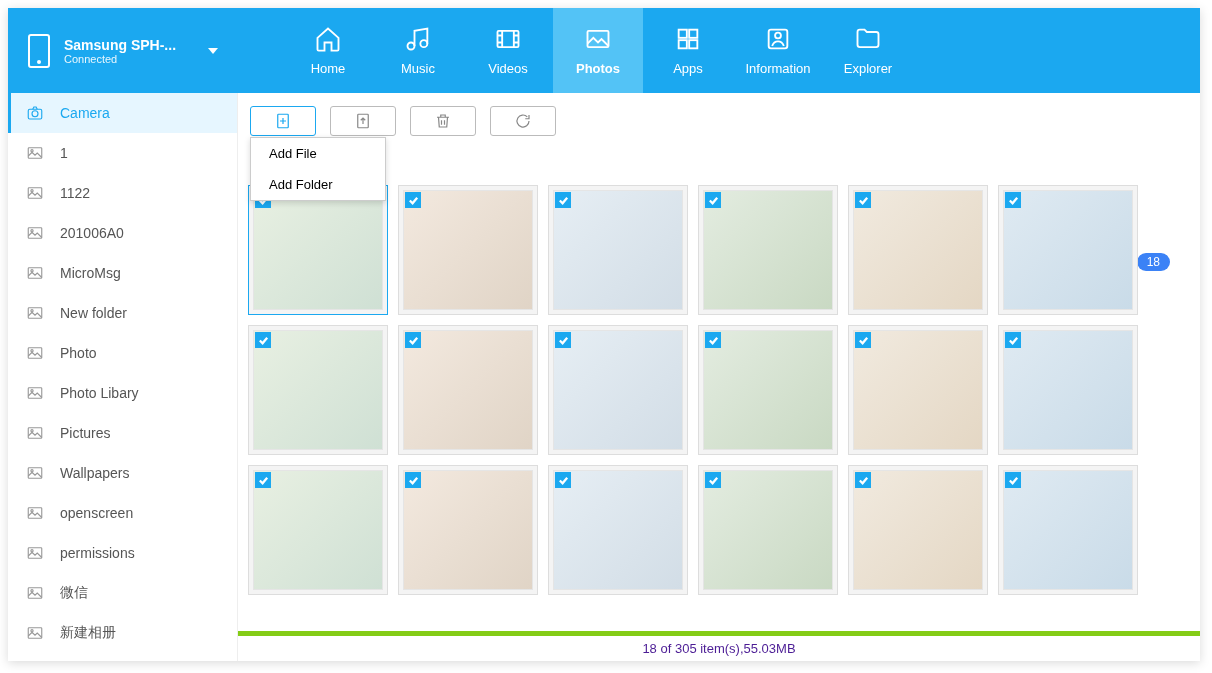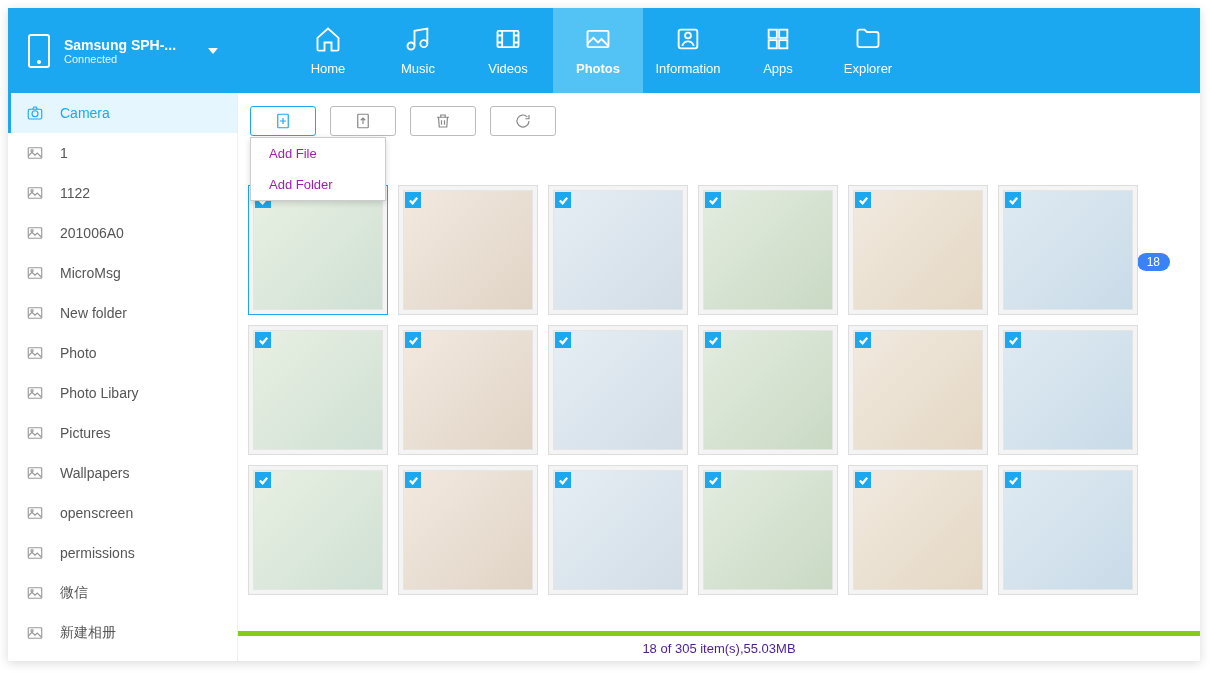--- a/index.html
+++ b/index.html
@@ -32,21 +32,21 @@
 .side-item.active .side-icon svg { stroke:#1ba8f0; }
 
 .main { flex:1; display:flex; flex-direction:column; min-width:0; position:relative; }
 .toolbar { height:56px; display:flex; align-items:center; padding:0 12px; gap:14px; }
 .tbtn { width:66px; height:30px; border:1px solid #bbb; border-radius:3px; display:flex; align-items:center; justify-content:center; cursor:pointer; background:#fff; }
 .tbtn.active { border-color:#1ba8f0; }
 .tbtn svg { stroke:#888; fill:none; stroke-width:1.6; width:18px; height:18px; }
 .tbtn.active svg { stroke:#1ba8f0; }
 
 .dropdown { position:absolute; left:12px; top:44px; width:136px; background:#fff; border:1px solid #ccc; box-shadow:0 2px 6px rgba(0,0,0,.15); z-index:10; }
-.dropdown-item { padding:8px 18px; font-size:13px; color:#a21caf; cursor:pointer; }
+.dropdown-item { padding:8px 18px; font-size:13px; color:#000000; cursor:pointer; }
 
 .count-badge { margin-left:auto; margin-right:20px; margin-top:70px; background:#3b82f6; color:#fff; border-radius:10px; padding:2px 10px; font-size:12px; position:absolute; right:10px; top:90px; }
 
 .grid-wrap { flex:1; overflow:auto; padding:0 10px 6px 10px; position:relative; }
 .grid { display:grid; grid-template-columns: repeat(6, 140px); gap:10px; justify-content:start; margin-top:36px; }
 .thumb { width:140px; height:130px; border:1px solid #ddd; background:#f4f4f4; position:relative; padding:4px; }
 .thumb-inner { width:100%; height:100%; background:linear-gradient(135deg,#d8e4dc,#e9efe4); border:1px solid #e5e5e5; }
 .check { position:absolute; top:6px; left:6px; width:16px; height:16px; background:#1ba8f0; display:flex; align-items:center; justify-content:center; }
 .check svg { stroke:#fff; stroke-width:2.5; fill:none; width:11px; height:11px; }
 .thumb.active { border-color:#1ba8f0; }
@@ -107,41 +107,41 @@
             <svg viewBox="0 0 24 24">
               <rect x="3" y="5" width="18" height="14" rx="1"></rect>
               <path d="M3 16l5-5 4 4 3-3 6 6"></path>
             </svg>
           </span>
         <span>Photos</span>
       </div>
       <div class="nav-item">
         <span class="nav-icon">
             <svg viewBox="0 0 24 24">
-              <rect x="4" y="4" width="16" height="16" rx="2"></rect>
-              <circle cx="12" cy="9" r="2.5"></circle>
-              <path d="M7 18c1-3 3-4 5-4s4 1 5 4"></path>
-            </svg>
-          </span>
-        <span>Information</span>
-      </div>
-      <div class="nav-item">
-        <span class="nav-icon">
-            <svg viewBox="0 0 24 24">
               <rect x="4" y="4" width="7" height="7"></rect>
               <rect x="13" y="4" width="7" height="7"></rect>
               <rect x="4" y="13" width="7" height="7"></rect>
               <rect x="13" y="13" width="7" height="7"></rect>
             </svg>
           </span>
         <span>Apps</span>
       </div>
       <div class="nav-item">
         <span class="nav-icon">
             <svg viewBox="0 0 24 24">
+              <rect x="4" y="4" width="16" height="16" rx="2"></rect>
+              <circle cx="12" cy="9" r="2.5"></circle>
+              <path d="M7 18c1-3 3-4 5-4s4 1 5 4"></path>
+            </svg>
+          </span>
+        <span>Information</span>
+      </div>
+      <div class="nav-item">
+        <span class="nav-icon">
+            <svg viewBox="0 0 24 24">
               <path d="M3 6a2 2 0 0 1 2-2h4l2 2h8a2 2 0 0 1 2 2v9a2 2 0 0 1-2 2H5a2 2 0 0 1-2-2z"></path>
             </svg>
           </span>
         <span>Explorer</span>
       </div>
     </div>
   </div>
 
   <div class="body">
     <div class="sidebar" id="sidebar">

